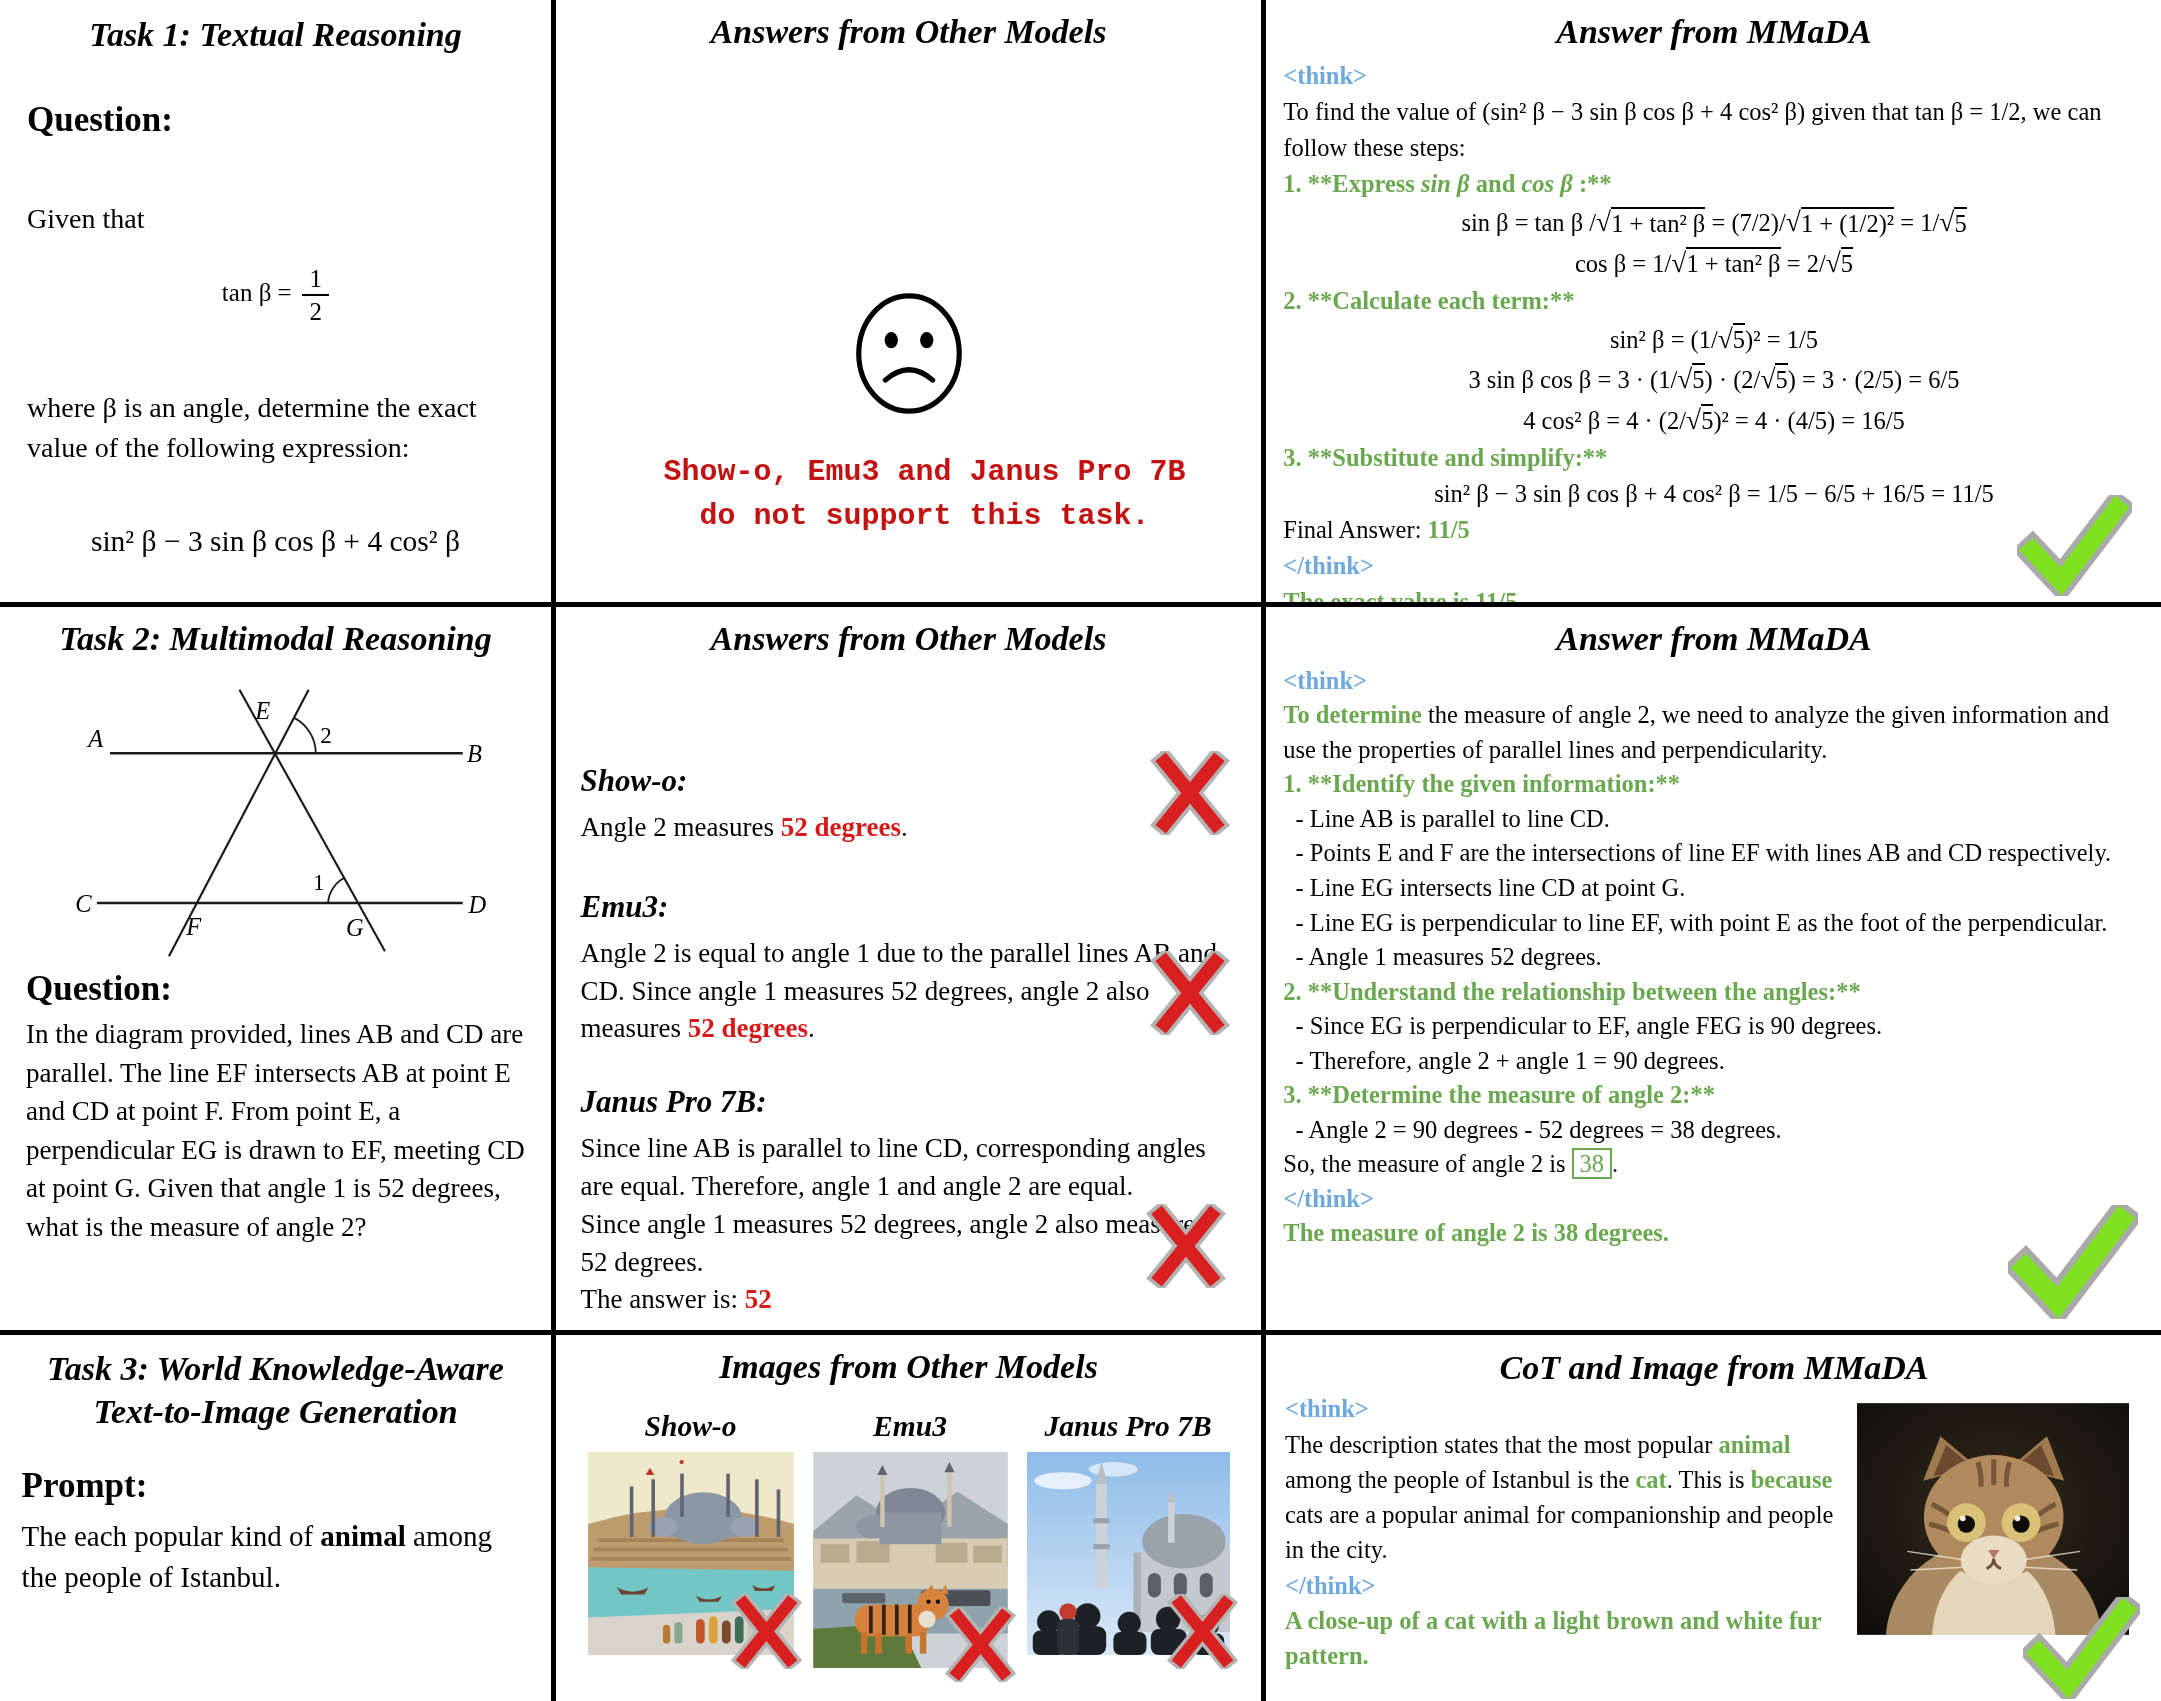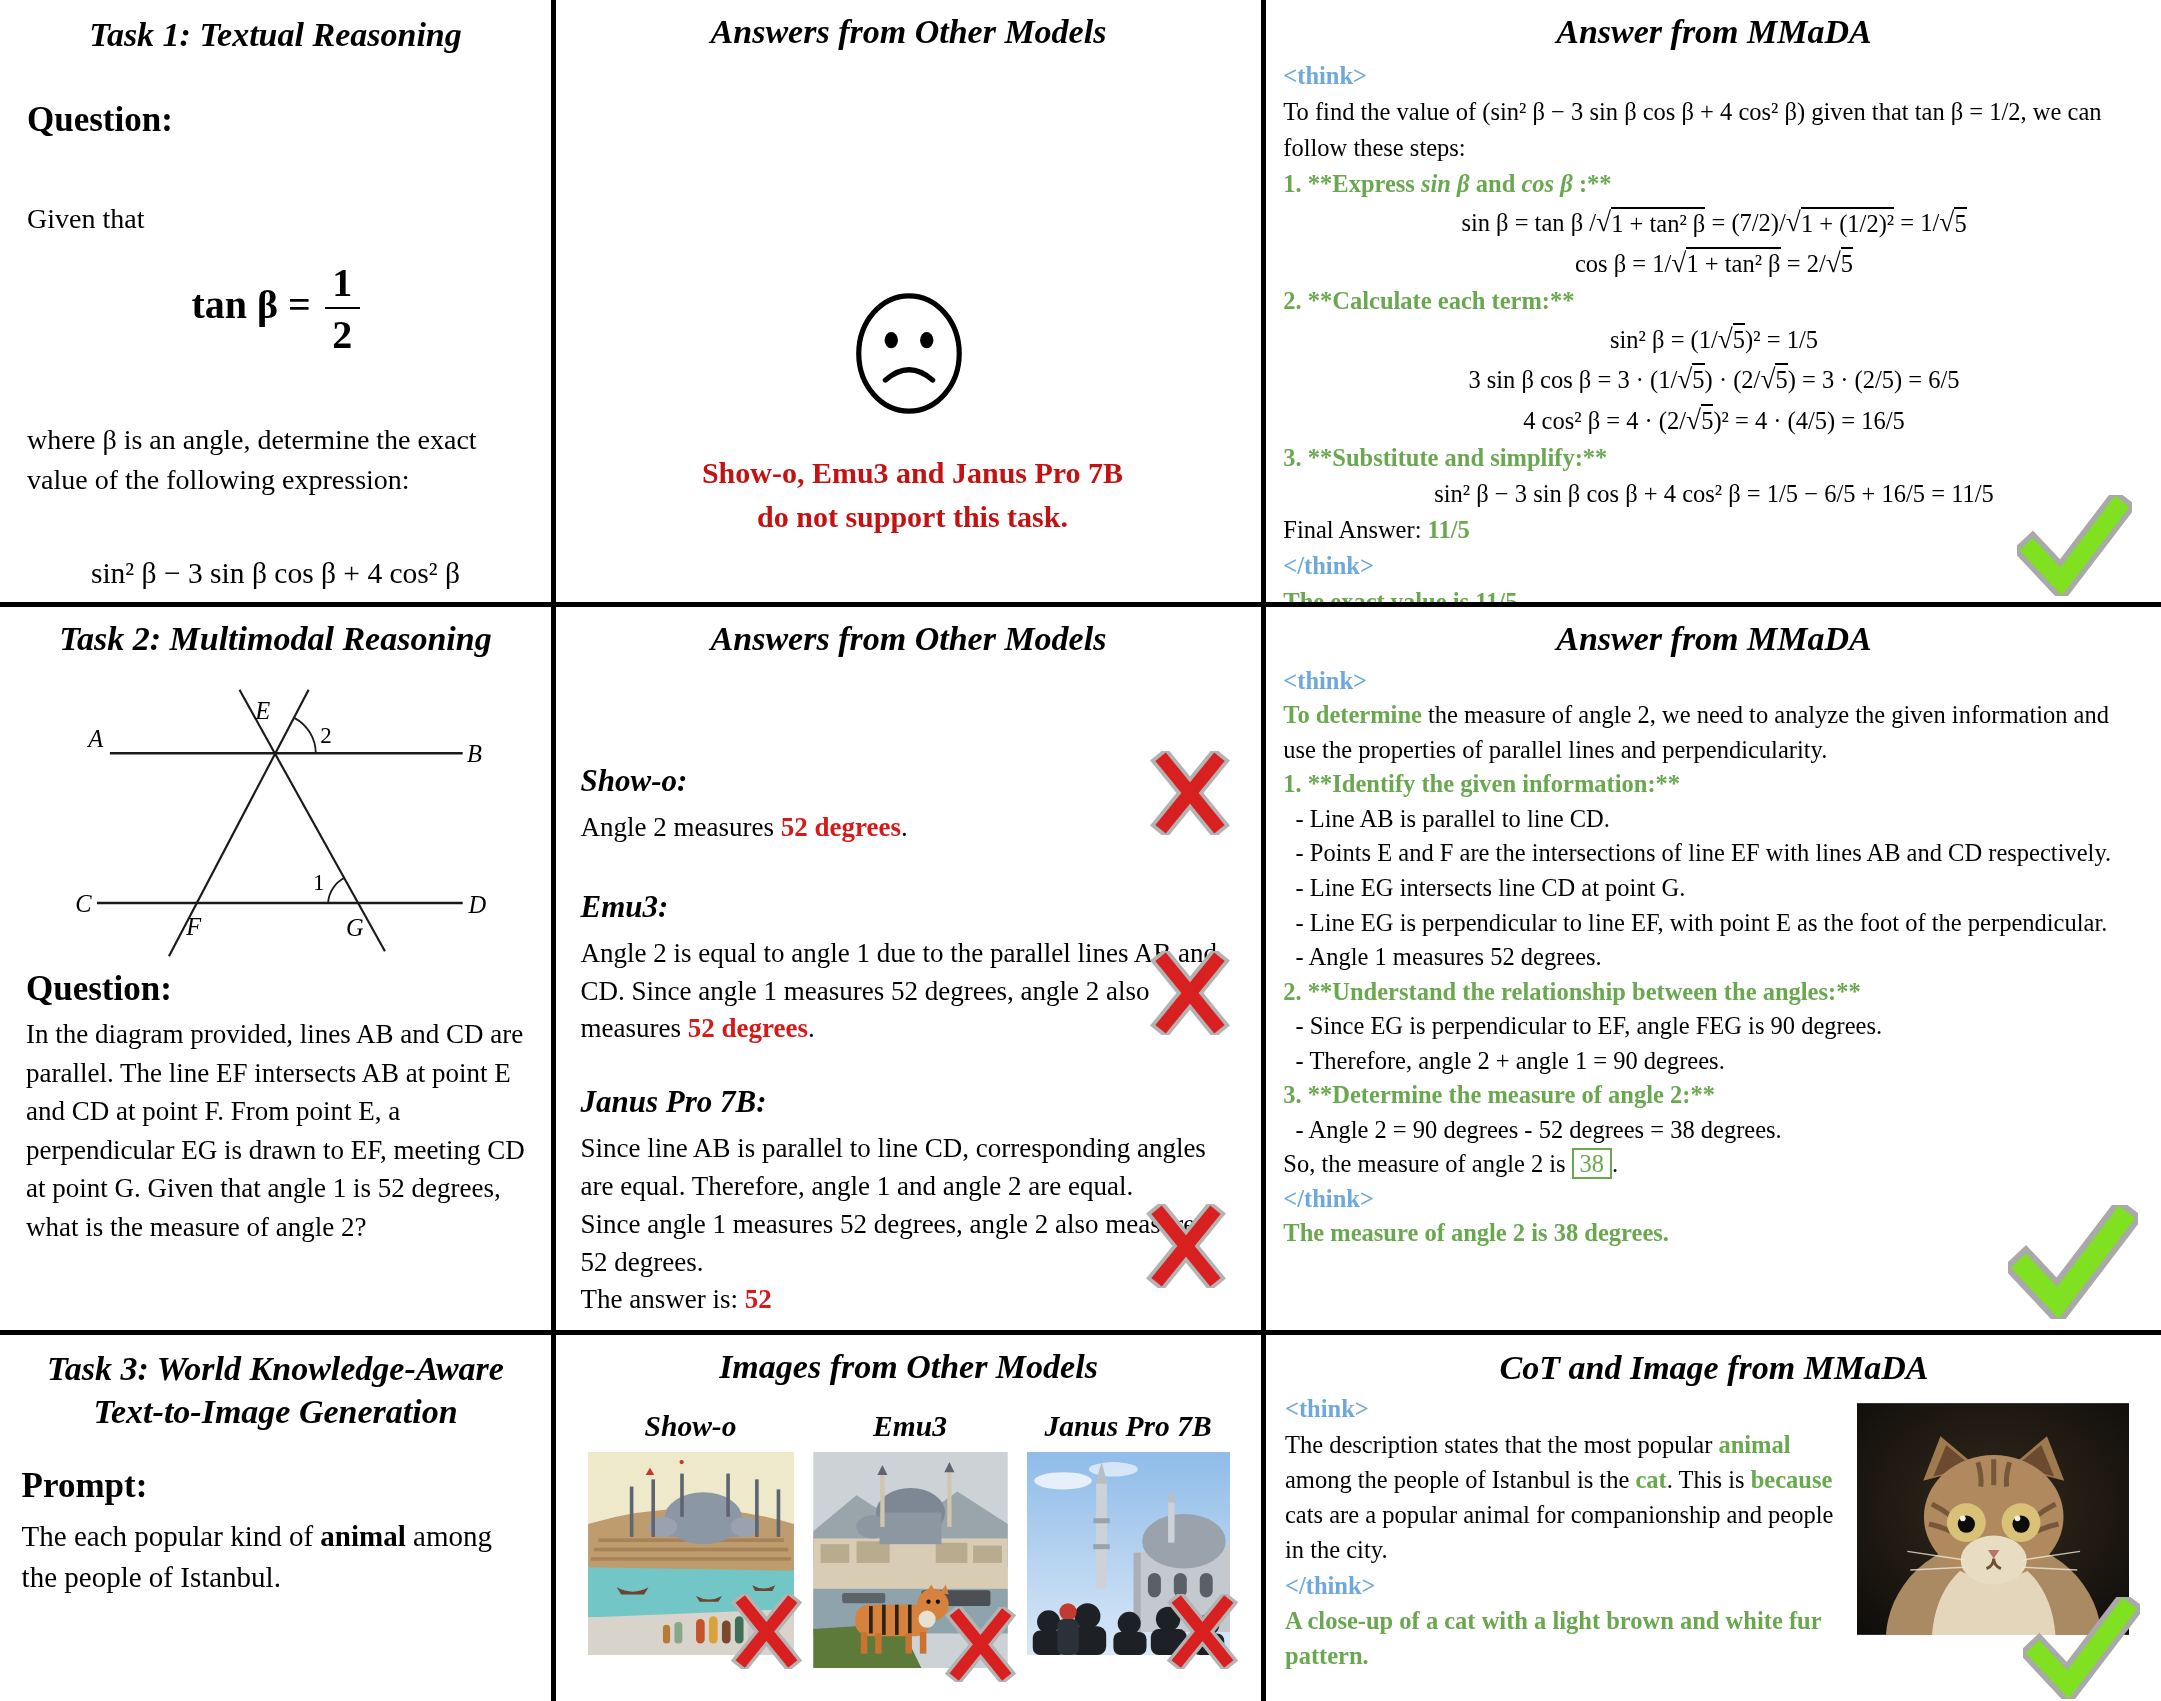--- a/index.html
+++ b/index.html
@@ -24,27 +24,27 @@
   .rad{font-size:1.12em;}
   .bar{border-top:2.2px solid #000;padding-top:0.7px;}
   .box{color:#6aa84f;border:2.2px solid #6aa84f;padding:0 5.8px;font-weight:400;}
   .frac{display:inline-block;vertical-align:middle;text-align:center;margin-left:4.3px;}
   .frac .fnum{display:block;border-bottom:2.2px solid #000;padding:0 7.2px 1.4px 7.2px;}
   .frac .fden{display:block;padding-top:1.4px;}
   
   .c-task1{padding:2.9px 27px;}
   .c-task1 .q-label{margin-top:46px;}
   .c-task1 .given{font-size:28px;margin-top:63px;}
-  .c-task1 .tanline{font-size:40px;margin-top:24px;text-align:center;font-weight:bold;}
+  .c-task1 .tanline{font-size:25px;margin-top:30px;text-align:center;}
   .c-task1 .para{font-size:28px;line-height:1.45;margin-top:62px;}
   .c-task1 .expr{font-size:29.5px;margin-top:56px;text-align:center;}
   
   .sad-icon{position:absolute;top:287px;left:50%;transform:translateX(-50%);}
-  .no-support{position:absolute;top:451px;left:4px;width:100%;text-align:center;
-              color:#c41111;font-weight:700;font-size:30px;line-height:1.45;}
+  .no-support{position:absolute;top:451px;left:16px;width:100%;text-align:center;
+              color:#c41111;font-weight:700;font-size:30px;line-height:1.45;font-family:Liberation Mono, monospace;}
   
   .c-mmada1{padding:0 17.3px;}
   .c-mmada1 .lines{font-size:24.5px;line-height:1.47;margin-top:7.2px;}
   .c-mmada2{padding:0 17.3px;}
   .c-mmada2 .lines{font-size:24.5px;line-height:1.41;margin-top:5.8px;}
   .c-mmada3{padding:1px 19px;}
   .check{position:absolute;}
   
   .c-task2{padding:0 26px;}
   .c-task2 .diagram{display:block;margin:16px auto 0 auto;}

